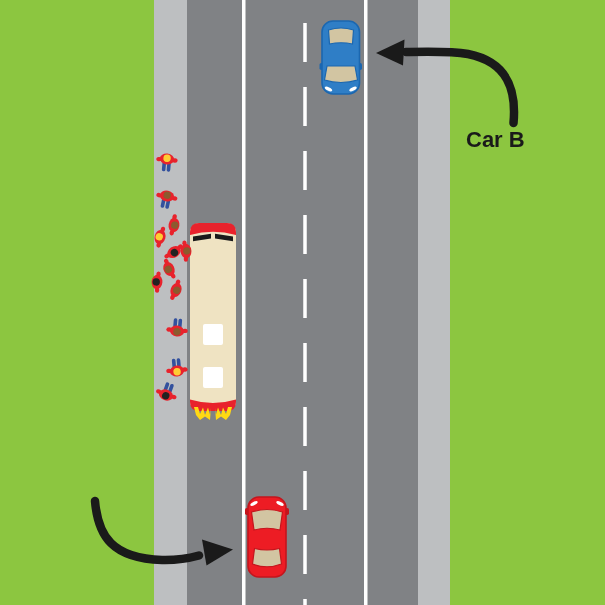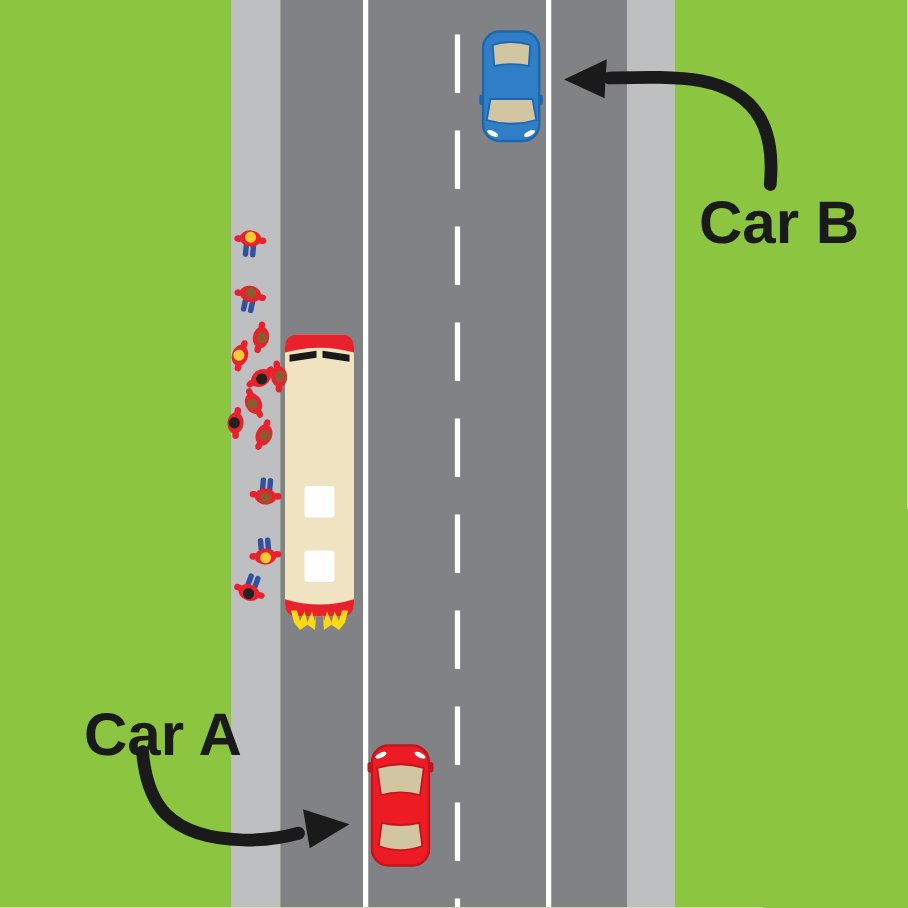--- a/index.html
+++ b/index.html
@@ -6,21 +6,21 @@
   .scene{
     position:relative;
     width:605px;height:605px;
     background:var(--grass_green,#8CC640);
     overflow:hidden;
     font-family:"Liberation Sans", sans-serif;
   }
   .scene svg{position:absolute;inset:0;display:block;}
   .car-label{
     position:absolute;
-    font-size:40px;
+    font-size:22px;
     font-weight:700;
     letter-spacing:0px;
     color:var(--label_text,#1A1A1A);
     white-space:nowrap;
     user-select:none;
   }
   .car-label.a{left:56px;top:468px;}
   .car-label.b{left:466px;top:127px;}
 </style>
 </head>
@@ -162,15 +162,14 @@
     <g>
       <path d="M 513.5,123 C 516.5,90 508,62 468,54 C 450,50.8 428,51.5 406,52" fill="none" stroke-width="8.5" stroke-linecap="round" style="stroke:var(--arrow_black)"></path>
       <polygon points="376,53 404.5,39.5 403,65.5" style="fill:var(--arrow_black)"></polygon>
     </g>
     <g>
       <path d="M 95,501 C 98,536 112,558.5 162,560 C 175,560.3 188,558.5 199,555.5" fill="none" stroke-width="8.5" stroke-linecap="round" style="stroke:var(--arrow_black)"></path>
       <polygon points="233,549.5 202,539.5 206.5,565.5" style="fill:var(--arrow_black)"></polygon>
     </g>
   </svg>
 
-  <div class="car-label a">Car A</div>
   <div class="car-label b">Car B</div>
 </div>
 
 </body></html>

